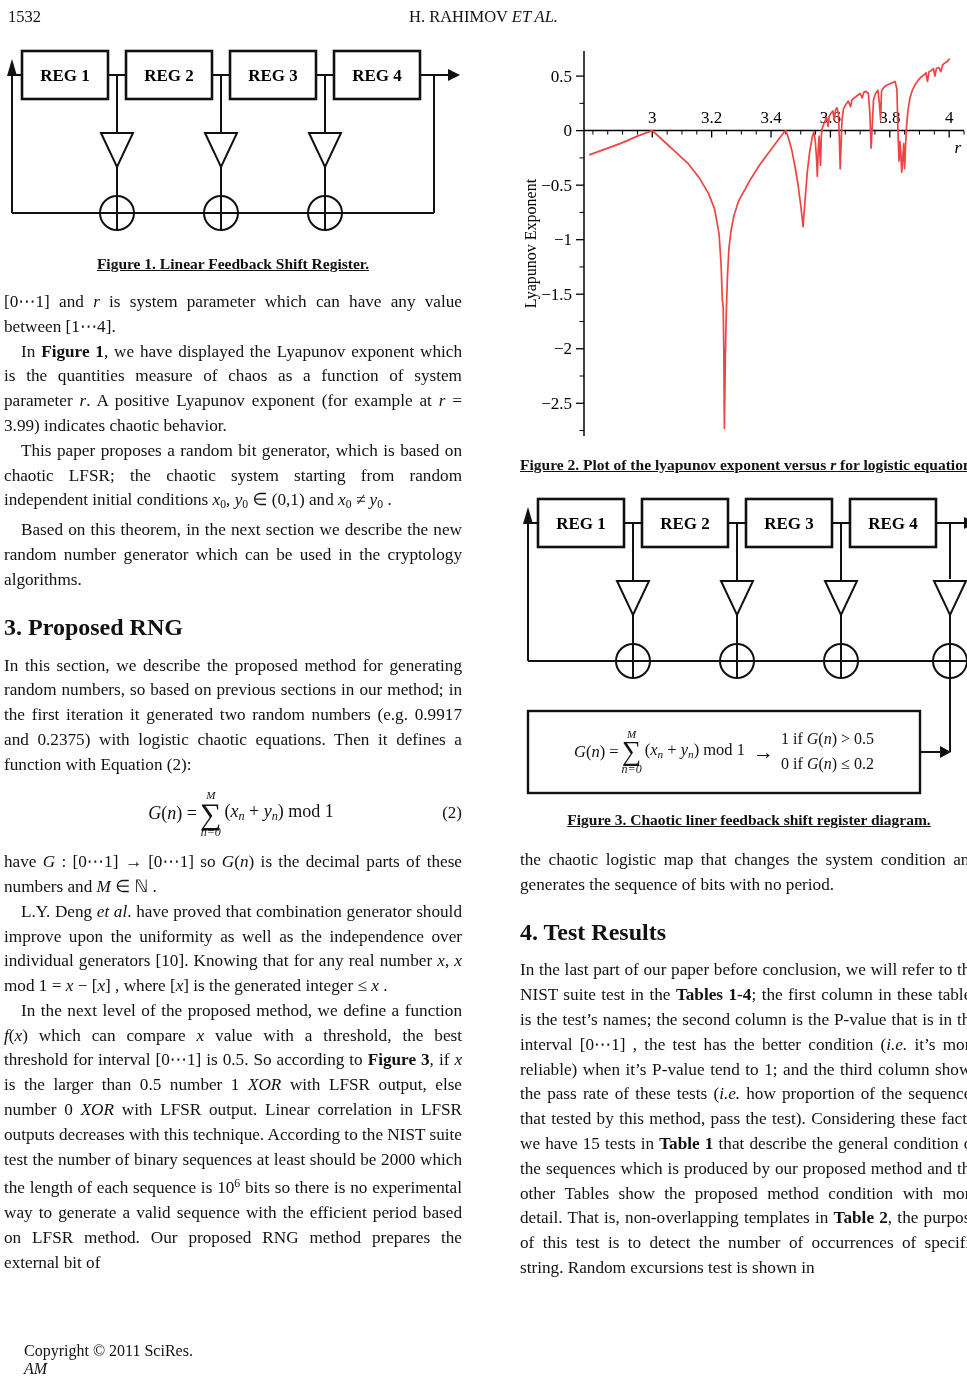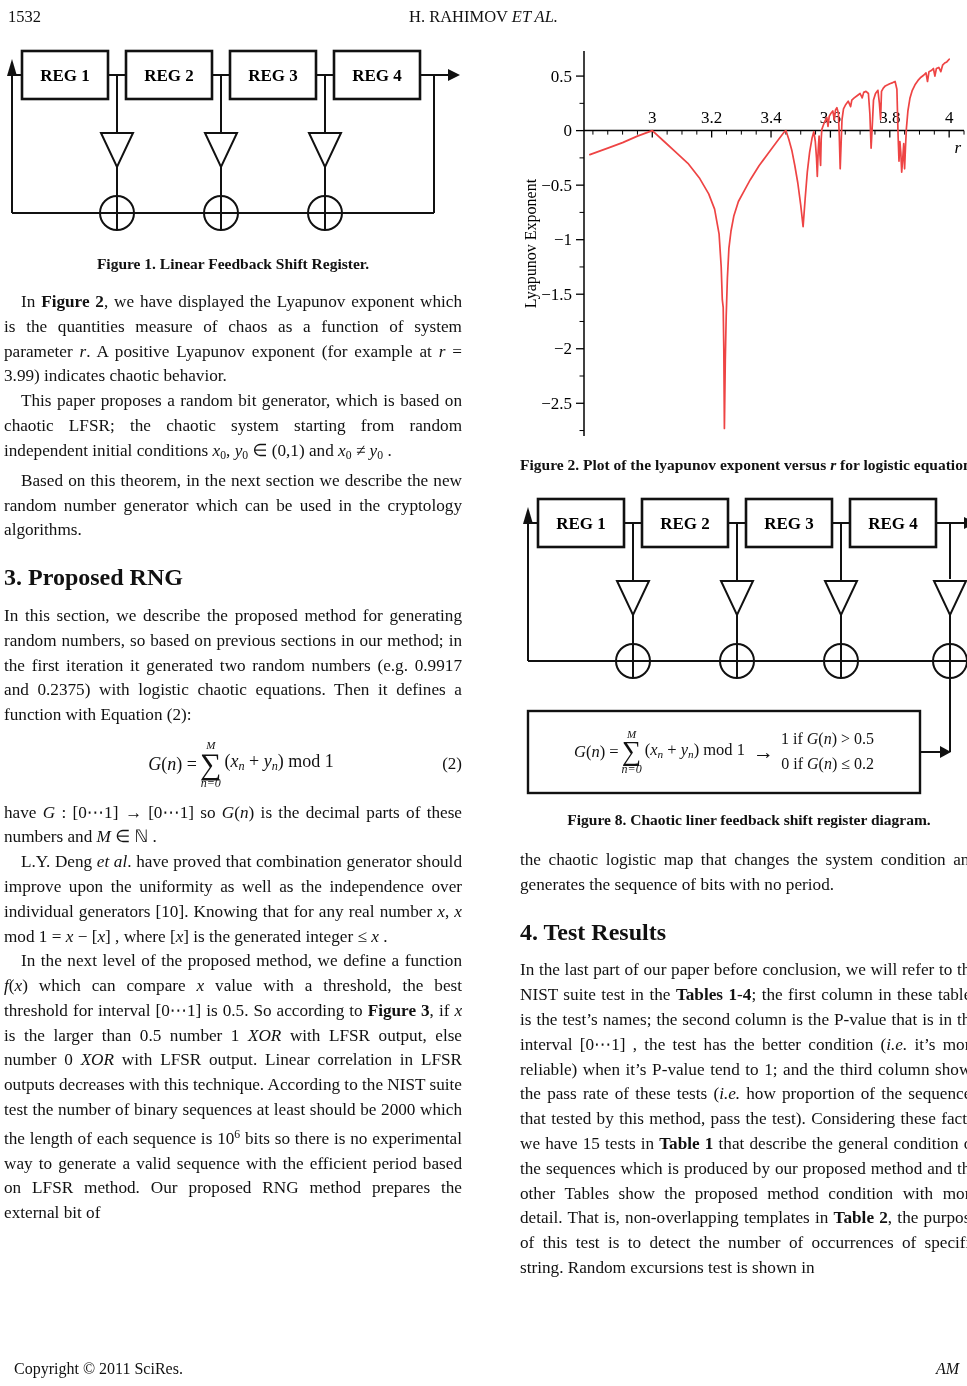--- a/index.html
+++ b/index.html
@@ -10,21 +10,21 @@
   
   .page-header{position:relative;padding-top:7px;height:24px;text-align:center;font-size:16.5px;}
   .page-number{position:absolute;left:8px;top:7px;}
   
   .columns{display:flex;gap:58px;padding:4px 4px 0 4px;}
   .col{width:459px;text-align:justify;font-size:17.2px;line-height:24.8px;}
   .col p{margin:0;text-indent:17px;}
   .col p.noindent{text-indent:0;}
   .col h2{font-size:24px;margin:22px 0 14px 0;text-align:left;}
   figure{margin:0;}
-  .fig-caption{font-weight:bold;font-size:15.5px;line-height:21px;text-align:center;margin-top:12px;}
+  .fig-caption{font-weight:bold;font-size:15.5px;line-height:21px;text-align:center;margin-top:12px;text-decoration:underline;}
   .fig-caption.justified{text-align:justify;}
   .fig1-wrap{margin-top:10px;margin-bottom:16px;}
   .fig2-wrap{margin-top:2px;margin-bottom:18px;}
   .fig3-wrap{margin-top:8px;margin-bottom:18px;position:relative;}
   svg{display:block;}
   svg text{font-family:"Liberation Serif",serif;}
   .reg-label{font-weight:bold;font-size:17px;}
   
   .seg-b{font-weight:bold;}
   .seg-i{font-style:italic;}
@@ -40,24 +40,24 @@
   .sum-stack{display:inline-flex;flex-direction:column;align-items:center;line-height:1;margin:0 3px;}
   .sum-top{font-size:11px;font-style:italic;}
   .sigma{font-size:30px;line-height:0.85;}
   .sum-bot{font-size:12px;font-style:italic;}
   
   .f3-formula{
     position:absolute;left:10px;top:221px;width:388px;height:76px;
     display:flex;align-items:center;justify-content:center;font-size:16.5px;
   }
   .f3-formula .sigma{font-size:27px;}
-  .cases{display:inline-flex;flex-direction:column;line-height:1.55;margin-left:7px;font-size:16px;text-align:right;}
+  .cases{display:inline-flex;flex-direction:column;line-height:1.55;margin-left:7px;font-size:16px;text-align:center;}
   .cases-arrow{font-size:21px;margin-left:8px;}
   
-  .page-footer{position:absolute;bottom:8px;left:14px;right:8px;display:flex;justify-content:space-between;font-size:16px;}
+  .page-footer{position:absolute;bottom:8px;left:24px;right:8px;display:flex;justify-content:space-between;font-size:16px;flex-direction:column;}
   .journal-abbrev{font-weight:normal;font-style:italic;}
 </style>
 </head>
 <body>
 
 <div class="page">
 
   <div class="page-header">
     <span class="page-number">1532</span>
     <span class="running-head"><span>H. RAHIMOV   </span><span class="seg-i">ET  AL.</span></span>
@@ -104,21 +104,22 @@
             <rect x="330" y="6" width="86" height="48" fill="#fff" stroke="#111" stroke-width="2.6"></rect>
             <text x="61" y="36" text-anchor="middle" class="reg-label">REG 1</text>
             <text x="165" y="36" text-anchor="middle" class="reg-label">REG 2</text>
             <text x="269" y="36" text-anchor="middle" class="reg-label">REG 3</text>
             <text x="373" y="36" text-anchor="middle" class="reg-label">REG 4</text>
           </g>
         </svg>
         <figcaption class="fig-caption"><span class="seg-b">Figure 1. Linear Feedback Shift Register.</span></figcaption>
       </figure>
 
-      <p><span>In </span><span class="seg-b">Figure 2</span><span>, we have displayed the Lyapunov exponent which is the quantities measure of chaos as a function of system parameter </span><span class="seg-i">r</span><span>. A positive Lyapunov exponent (for example at </span><span class="seg-i">r</span><span> = 3.99) indicates chaotic behavior.</span></p>
+      <p class="noindent"><span>[0⋯1]  and </span><span class="seg-i">r</span><span> is system parameter which can have any value between  [1⋯4].</span></p>
+      <p><span>In </span><span class="seg-b">Figure 1</span><span>, we have displayed the Lyapunov exponent which is the quantities measure of chaos as a function of system parameter </span><span class="seg-i">r</span><span>. A positive Lyapunov exponent (for example at </span><span class="seg-i">r</span><span> = 3.99) indicates chaotic behavior.</span></p>
       <p><span>This paper proposes a random bit generator, which is based on chaotic LFSR; the chaotic system starting from random independent initial conditions  </span><span class="seg-i">x</span><span class="seg-sub">0</span><span>, </span><span class="seg-i">y</span><span class="seg-sub">0</span><span> ∈ (0,1)  and </span><span class="seg-i">x</span><span class="seg-sub">0</span><span> ≠ </span><span class="seg-i">y</span><span class="seg-sub">0</span><span> .</span></p>
       <p><span>Based on this theorem, in the next section we describe the new random number generator which can be used in the cryptology algorithms.</span></p>
 
       <h2>3. Proposed RNG</h2>
 
       <p class="noindent"><span>In this section, we describe the proposed method for generating random numbers, so based on previous sections in our method; in the first iteration it generated two random numbers (e.g. 0.9917 and 0.2375) with logistic chaotic equations. Then it defines a function with Equation (2):</span></p>
 
       <div class="equation-row">
         <span class="eq-spacer"></span>
         <span class="eq-body">
@@ -260,21 +261,21 @@
             <span class="sigma">∑</span>
             <span class="sum-bot">n=0</span>
           </span>
           <span><span>(</span><span class="seg-i">x</span><span class="seg-i seg-sub">n</span><span> + </span><span class="seg-i">y</span><span class="seg-i seg-sub">n</span><span>)  mod  1</span></span>
           <span class="cases-arrow">→</span>
           <span class="cases">
             <span><span>1  if   </span><span class="seg-i">G</span><span>(</span><span class="seg-i">n</span><span>) &gt; 0.5</span></span>
             <span><span>0  if   </span><span class="seg-i">G</span><span>(</span><span class="seg-i">n</span><span>) ≤ 0.2</span></span>
           </span>
         </div>
-        <figcaption class="fig-caption"><span class="seg-b">Figure 8. Chaotic liner feedback shift register diagram.</span></figcaption>
+        <figcaption class="fig-caption"><span class="seg-b">Figure 3. Chaotic liner feedback shift register diagram.</span></figcaption>
       </figure>
 
       <p class="noindent"><span>the chaotic logistic map that changes the system condition and generates the sequence of bits with no period.</span></p>
 
       <h2>4. Test Results</h2>
 
       <p class="noindent"><span>In the last part of our paper before conclusion, we will refer to the NIST suite test in the </span><span class="seg-b">Tables 1</span><span>-</span><span class="seg-b">4</span><span>; the first column in these tables is the test’s names; the second column is the P-value that is in the interval  [0⋯1] , the test has the better condition (</span><span class="seg-i">i.e.</span><span> it’s more reliable) when it’s P-value tend to 1; and the third column shows the pass rate of these tests (</span><span class="seg-i">i.e.</span><span> how proportion of the sequences that tested by this method, pass the test). Considering these facts, we have 15 tests in </span><span class="seg-b">Table 1</span><span> that describe the general condition of the sequences which is produced by our proposed method and the other Tables show the proposed method condition with more detail. That is, non-overlapping templates in </span><span class="seg-b">Table 2</span><span>, the purpose of this test is to detect the number of occurrences of specific string. Random excursions test is shown in</span></p>
 
     </div>
   </div>

